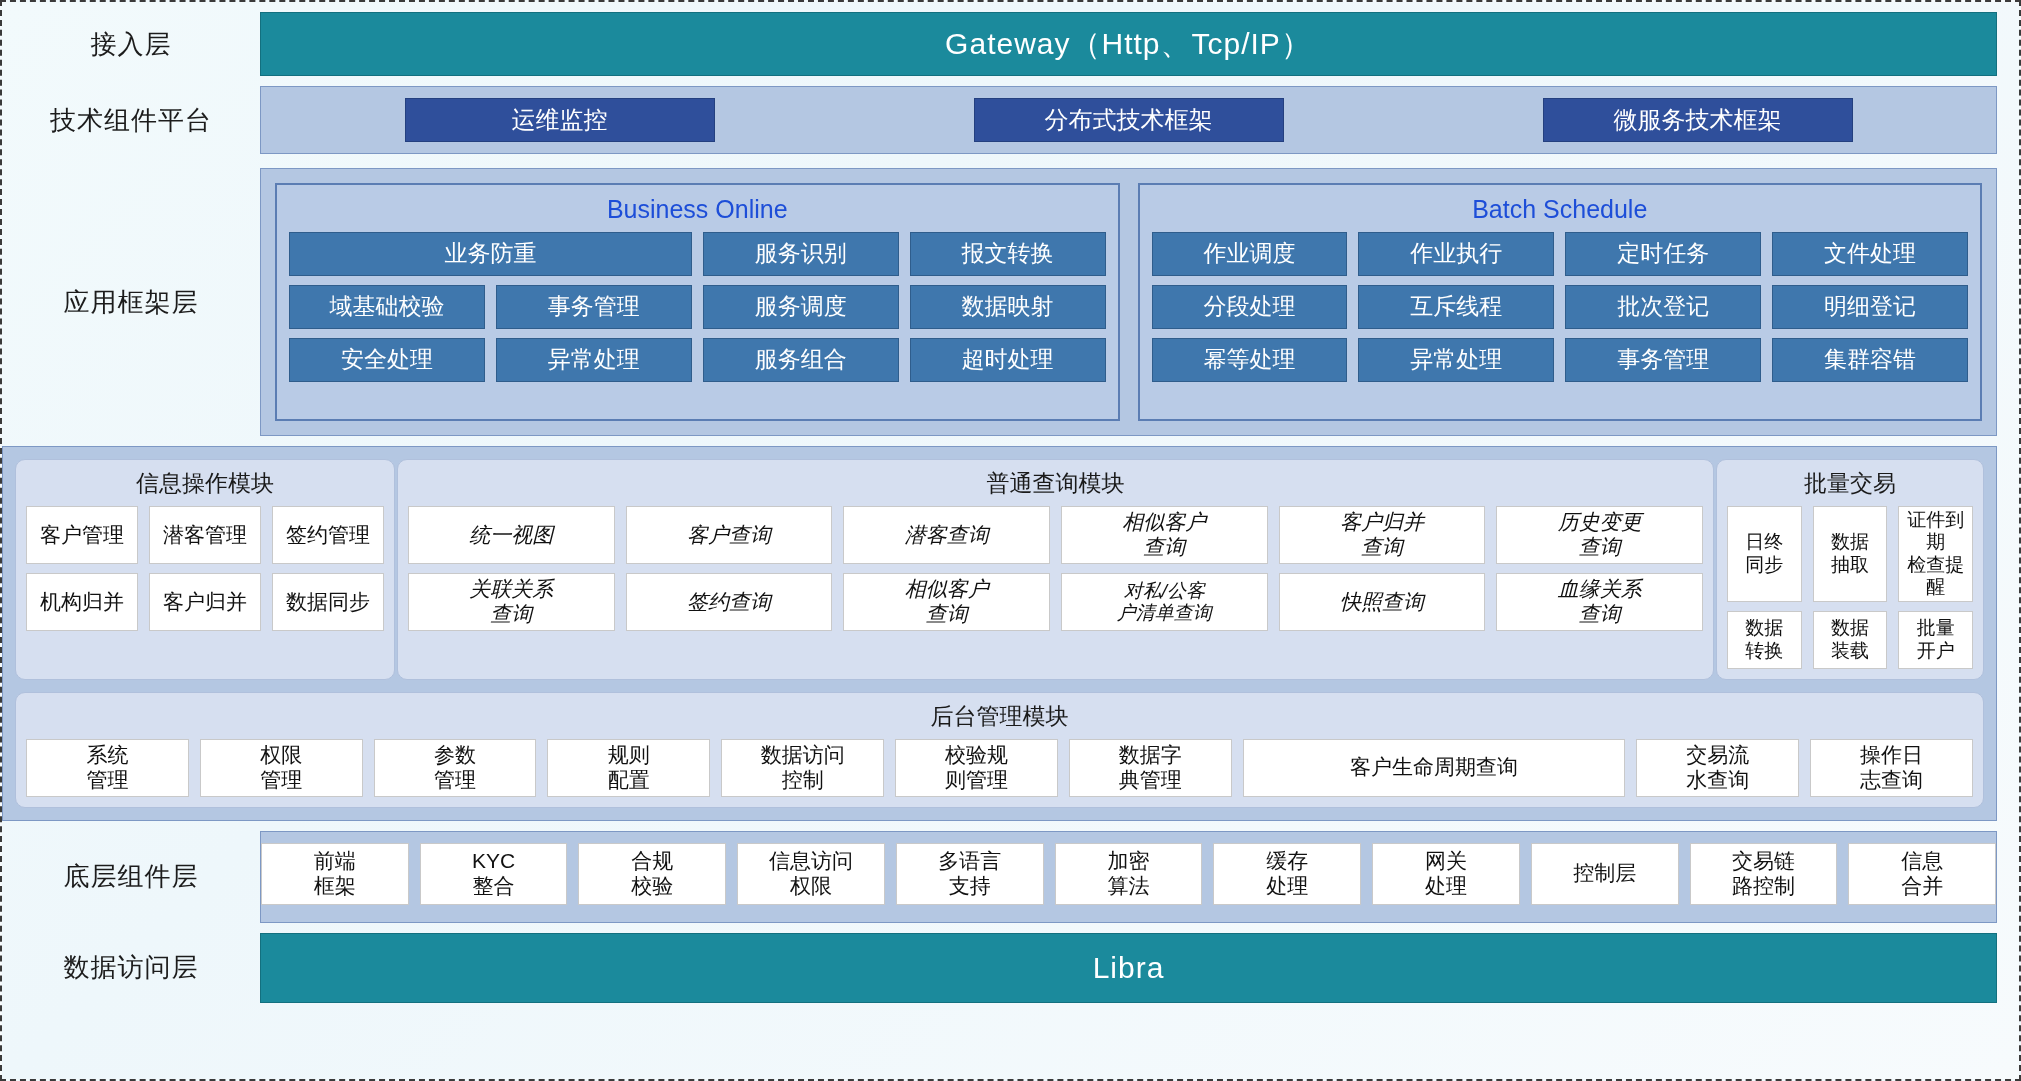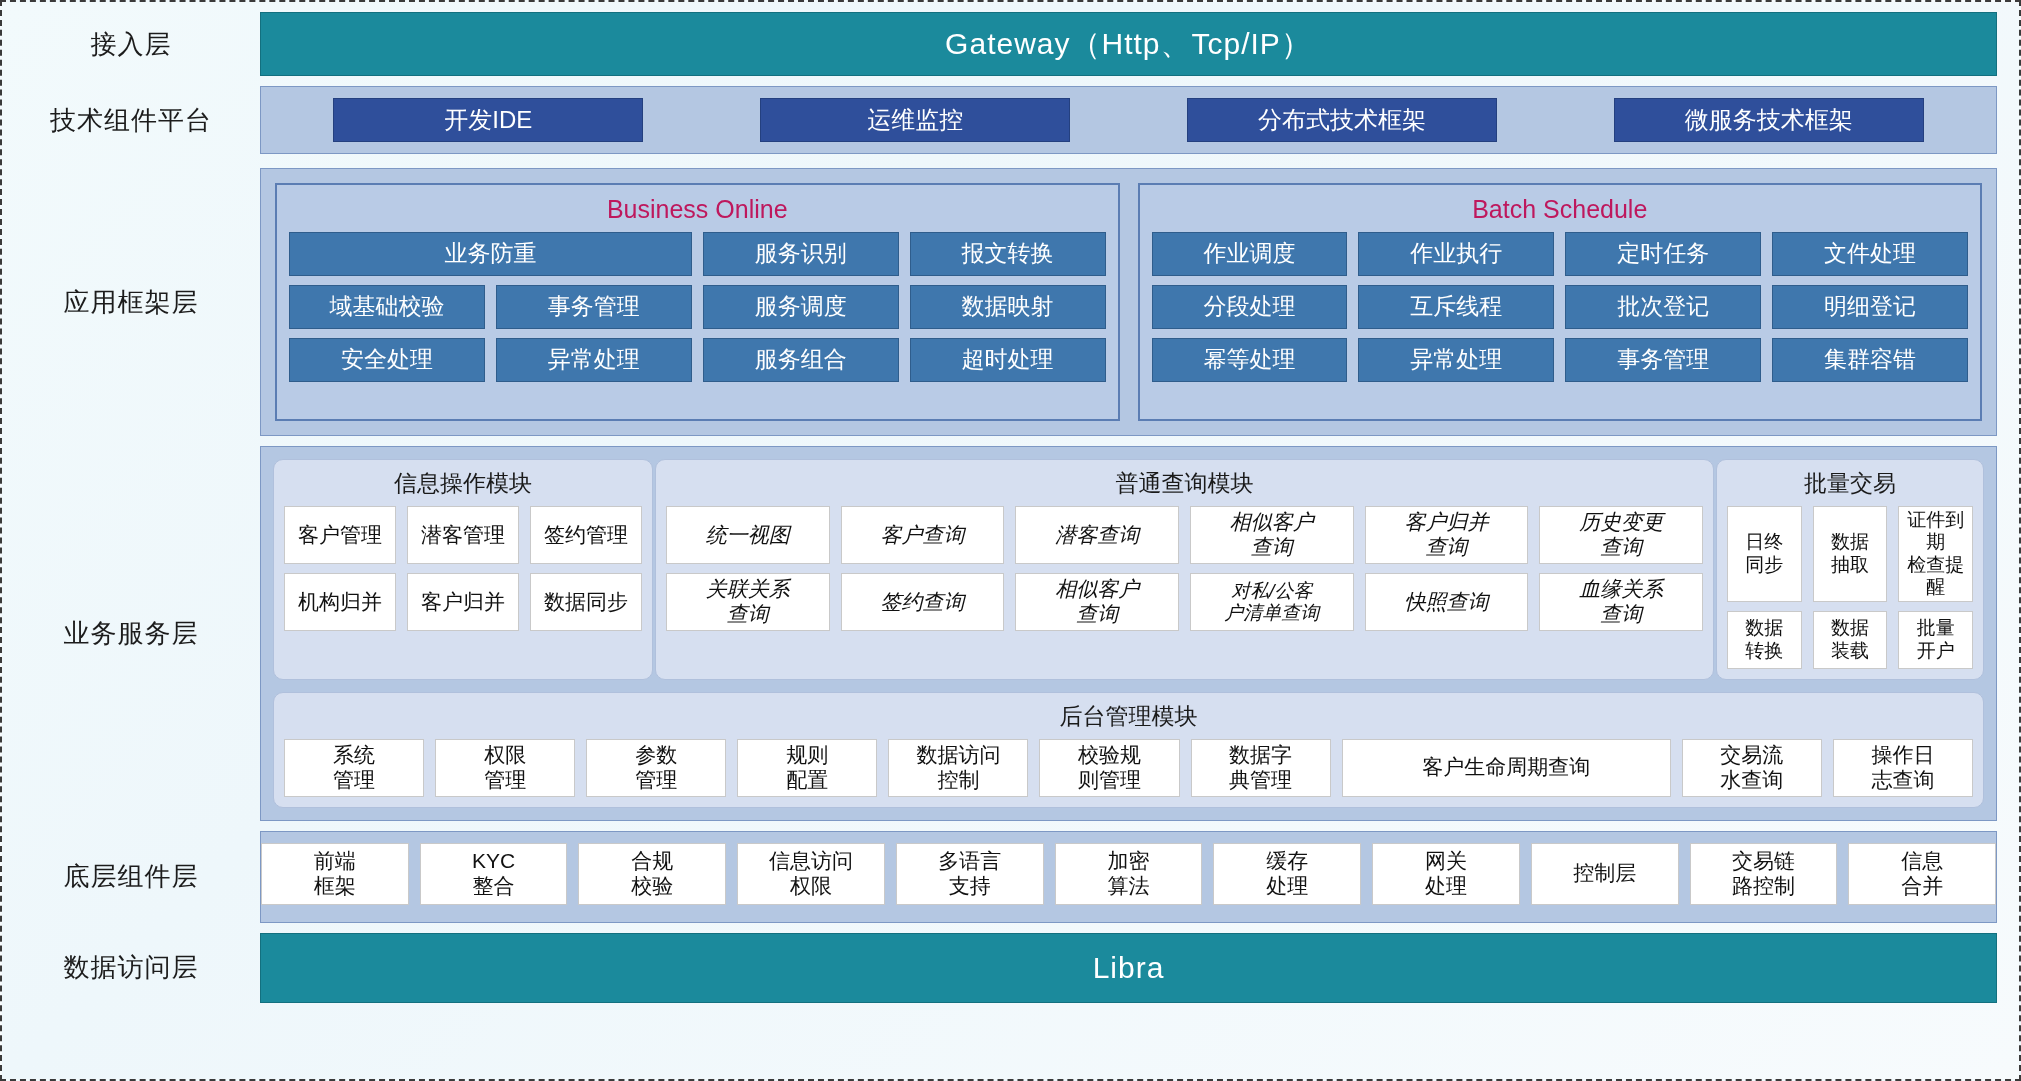--- a/index.html
+++ b/index.html
@@ -89,21 +89,21 @@
     flex: 1;
     background: #b9cbe6;
     border: 2px solid #5b7db3;
     padding: 8px 12px 12px 12px;
     display: flex;
     flex-direction: column;
   }
   .group-title {
     text-align: center;
     font-size: 25px;
-    color: #be185d;
+    color: #1d4ed8;
     padding: 2px 0 8px 0;
   }
   .fw-grid {
     display: grid;
     grid-template-columns: repeat(4, 1fr);
     gap: 9px 11px;
   }
   .fw-cell {
     background: #3f77ad;
     border: 1px solid #2f5d8c;
@@ -218,21 +218,20 @@
       <div class="banner access">Gateway（Http、Tcp/IP）</div>
     </div>
   </div>
 
   <div class="sp-s"></div>
 
   <div class="layer-row">
     <div class="layer-label">技术组件平台</div>
     <div class="layer-body">
       <div class="tech-strip">
-        <div class="tech-chip">开发IDE</div>
         <div class="tech-chip">运维监控</div>
         <div class="tech-chip">分布式技术框架</div>
         <div class="tech-chip">微服务技术框架</div>
       </div>
     </div>
   </div>
 
   <div class="sp-m"></div>
 
   <div class="layer-row" style="flex:0 0 268px;">
@@ -275,21 +274,20 @@
           </div>
         </div>
 
       </div>
     </div>
   </div>
 
   <div class="sp-s"></div>
 
   <div class="layer-row" style="flex:0 0 352px;">
-    <div class="layer-label">业务服务层</div>
     <div class="layer-body">
       <div class="svc-outer">
 
         <div class="svc-top">
 
           <div class="svc-module m-info">
             <div class="mod-title">信息操作模块</div>
             <div class="mod-grid g3">
               <div class="svc-cell">客户管理</div>
               <div class="svc-cell">潜客管理</div>

